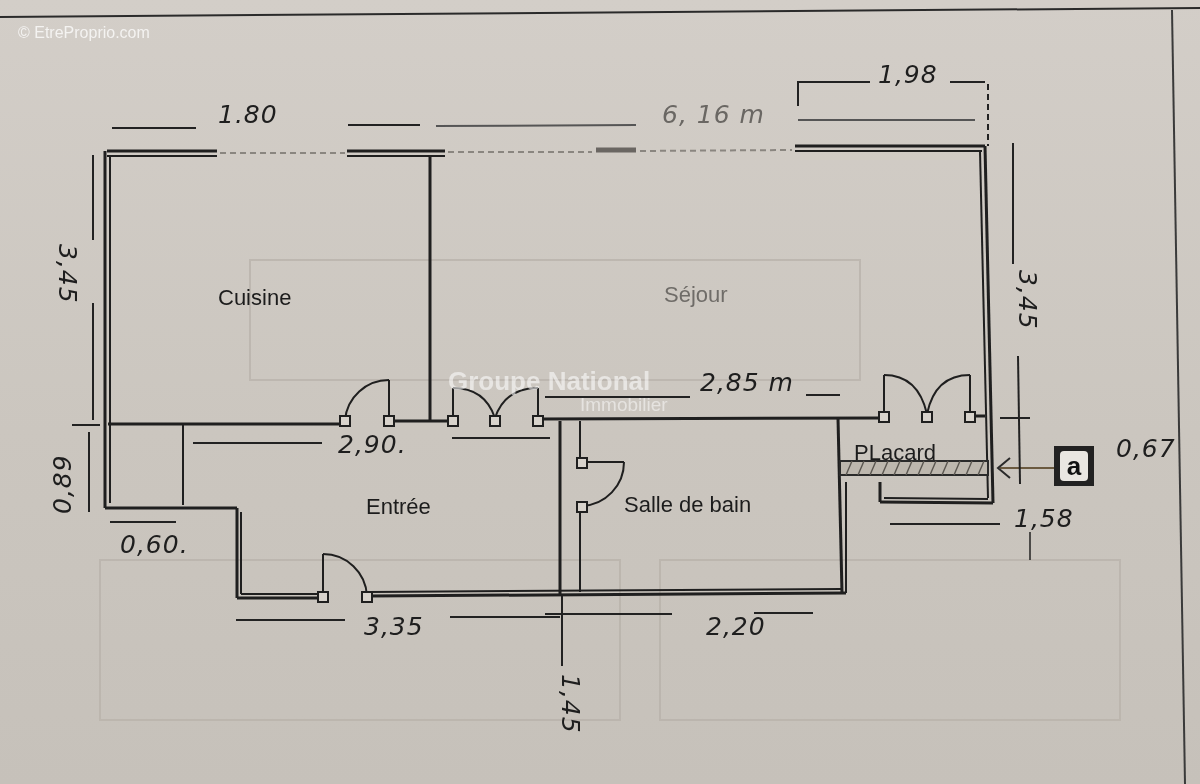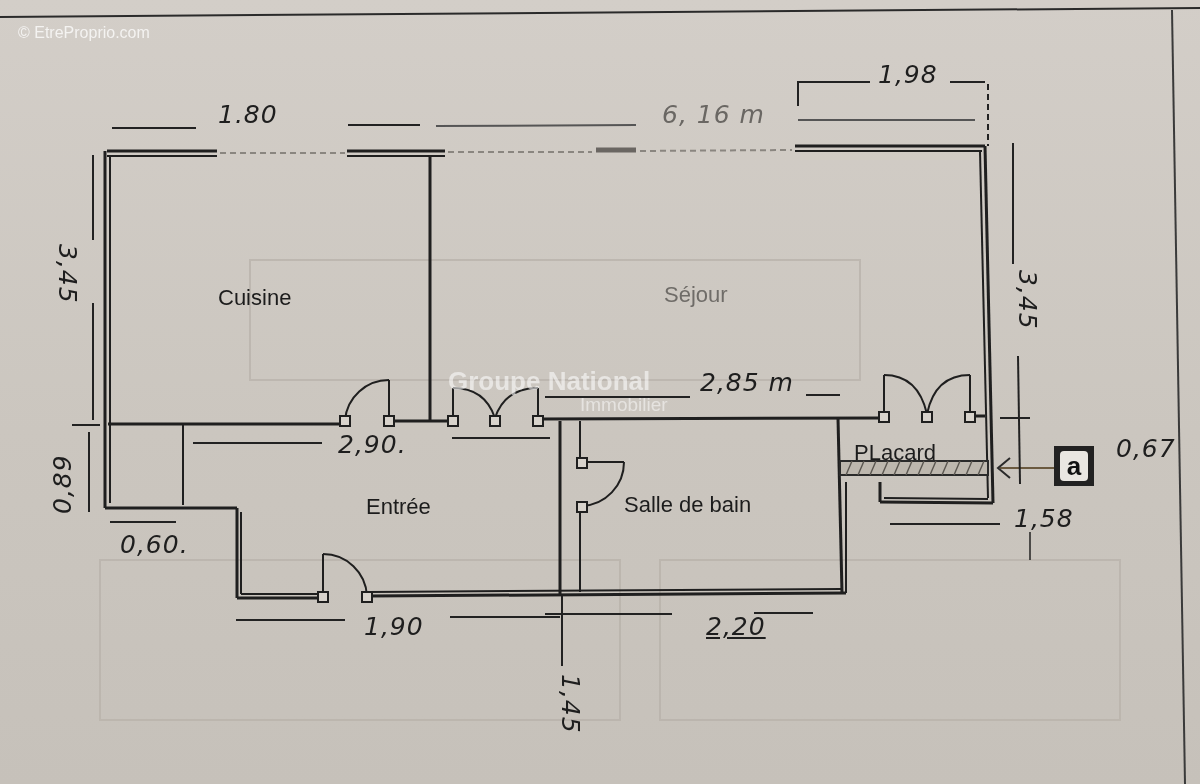--- a/index.html
+++ b/index.html
@@ -224,21 +224,21 @@
 
 <div class="hand" style="left:218px; top:100px;">1.80</div>
 <div class="hand faint" style="left:662px; top:100px;text-align:right;">6, 16 m</div>
 <div class="hand" style="left:878px; top:60px;">1,98</div>
 <div class="hand vert" style="left:82px; top:244px;">3,45</div>
 <div class="hand vert" style="left:1042px; top:270px;">3,45</div>
 <div class="hand" style="left:700px; top:368px;">2,85 m</div>
 <div class="hand" style="left:338px; top:430px;">2,90.</div>
 <div class="hand vert-ccw" style="left:48px; top:514px;">0,89</div>
 <div class="hand" style="left:120px; top:530px;">0,60.</div>
-<div class="hand" style="left:364px; top:612px;">1,90</div>
-<div class="hand" style="left:706px; top:612px;text-decoration:underline;">2,20</div>
+<div class="hand" style="left:364px; top:612px;">3,35</div>
+<div class="hand" style="left:706px; top:612px;">2,20</div>
 <div class="hand" style="left:1116px; top:434px;">0,67</div>
 <div class="hand" style="left:1014px; top:504px;">1,58</div>
 <div class="hand vert" style="left:585px; top:674px;">1,45</div>
 
 <div class="marker">
   <span>a</span>
 </div>
 
 </body></html>

